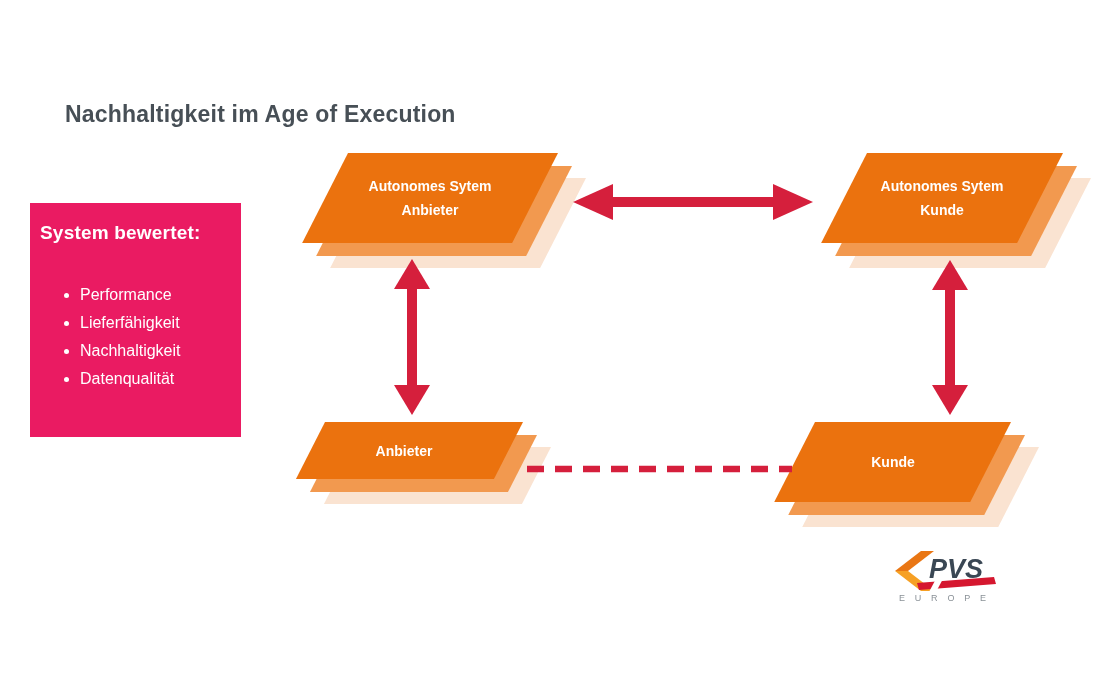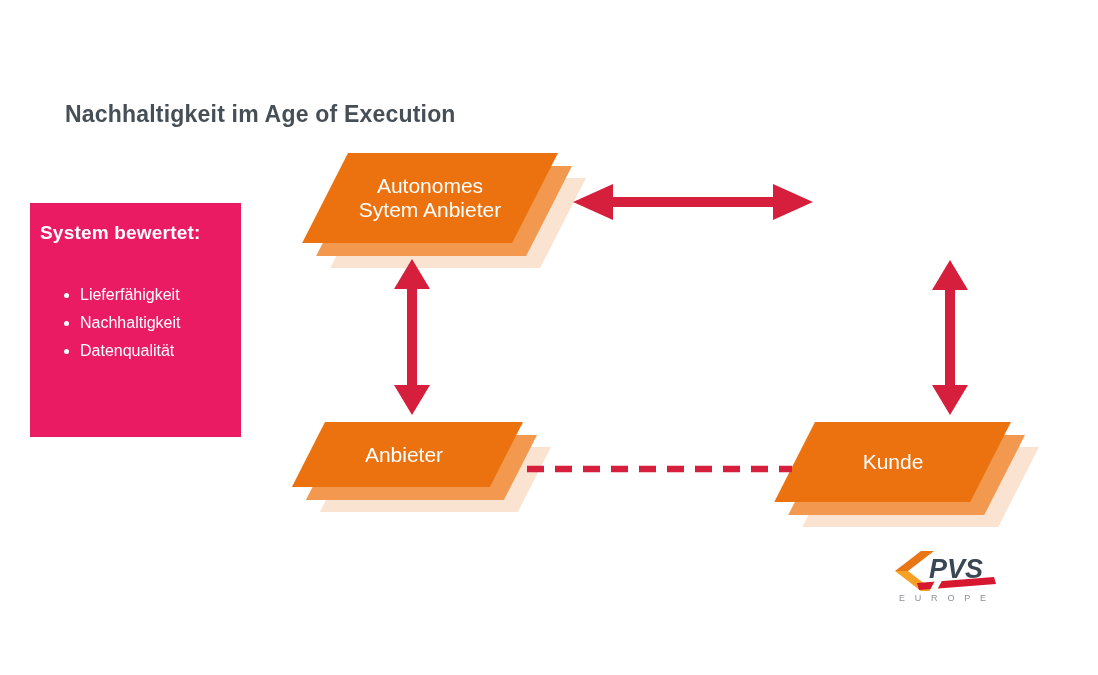--- a/index.html
+++ b/index.html
@@ -37,46 +37,50 @@
   .node .layer {
     position:absolute; left:0; top:0; width:100%; height:100%;
     transform-origin:0 0;
   }
   .node .layer.back  { transform:translate(28px,25px) skewX(-27deg); background:#FAE3D1; }
   .node .layer.mid   { transform:translate(14px,13px) skewX(-27deg); background:#F2994F; }
   .node .layer.front { transform:skewX(-27deg); background:#EB720E; }
   .node .label {
     position:absolute; top:0; bottom:0; left:0; right:0;
     display:flex; align-items:center; justify-content:center; text-align:center;
-    color:#ffffff; font-weight:normal; font-size:21px; line-height:24px;
+    color:#ffffff; font-weight:bold; font-size:14px; line-height:24px;
   }
   .node.tall .label { transform:translateX(-23px); }
   .node.short .label { transform:translateX(-20px); }
   #node-as-anbieter { left:348px; top:153px; width:210px; height:90px; }
   #node-as-kunde    { left:867px; top:153px; width:196px; height:90px; }
-  #node-anbieter    { left:325px; top:422px; width:198px; height:65px; }
+  #node-anbieter    { left:325px; top:422px; width:198px; height:57px; }
   #node-kunde       { left:815px; top:422px; width:196px; height:80px; }
   #node-as-anbieter .label, #node-as-kunde .label { max-width:160px; margin:0 auto; }
 
   
   .connectors { position:absolute; left:0; top:0; pointer-events:none; }
 
   
   .logo { position:absolute; left:891px; top:545px; }
 </style>
 </head>
 <body>
 
 <div class="canvas">
 
   <h1 class="title">Nachhaltigkeit im Age of Execution</h1>
 
   <aside class="info-panel">
     <div class="panel-heading">System bewertet:</div>
     <ul class="panel-list">
+      <li>
+        <span class="bullet"></span>
+        <span>Performance</span>
+      </li>
       <li>
         <span class="bullet"></span>
         <span>Lieferfähigkeit</span>
       </li>
       <li>
         <span class="bullet"></span>
         <span>Nachhaltigkeit</span>
       </li>
       <li>
         <span class="bullet"></span>
@@ -85,20 +89,26 @@
     </ul>
   </aside>
 
   <div class="node tall" id="node-as-anbieter">
     <div class="layer back"></div>
     <div class="layer mid"></div>
     <div class="layer front"></div>
     <div class="label">Autonomes Sytem Anbieter</div>
   </div>
 
+  <div class="node tall" id="node-as-kunde">
+    <div class="layer back"></div>
+    <div class="layer mid"></div>
+    <div class="layer front"></div>
+    <div class="label">Autonomes Sytem Kunde</div>
+  </div>
 
   <div class="node short" id="node-anbieter">
     <div class="layer back"></div>
     <div class="layer mid"></div>
     <div class="layer front"></div>
     <div class="label">Anbieter</div>
   </div>
 
   <div class="node short" id="node-kunde">
     <div class="layer back"></div>

